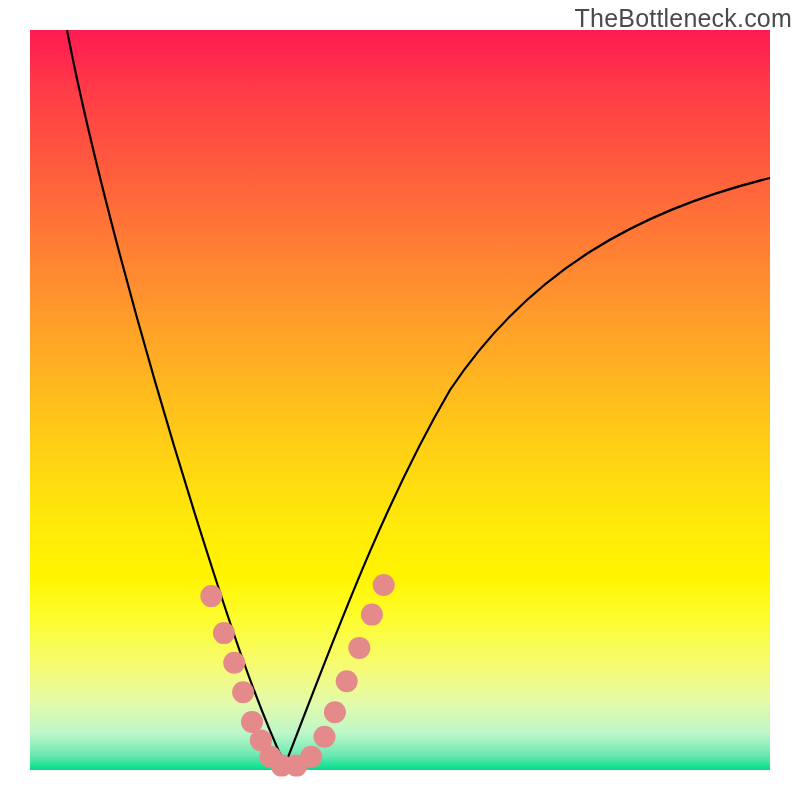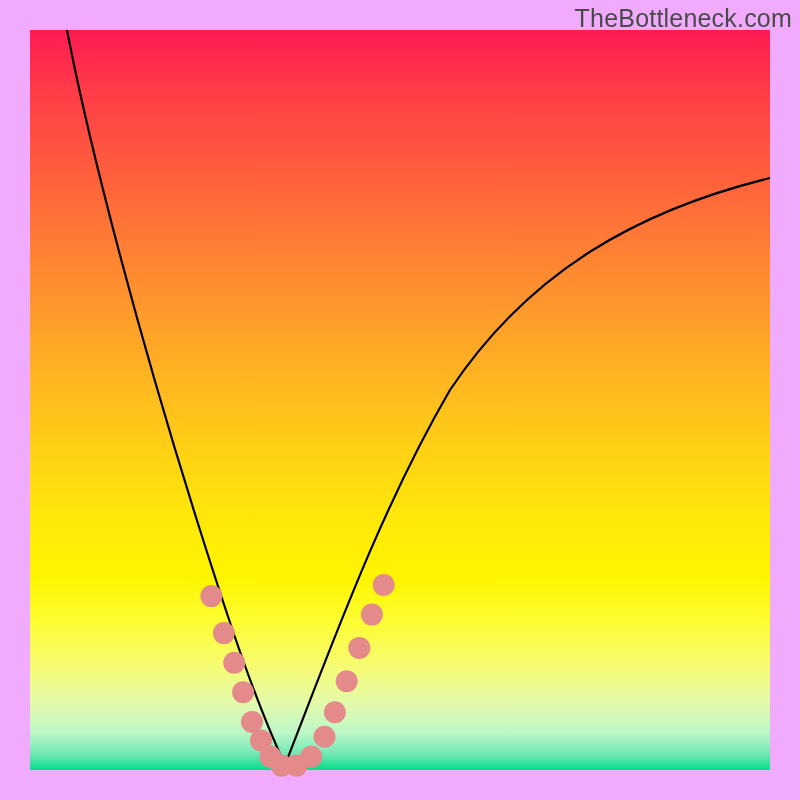--- a/index.html
+++ b/index.html
@@ -8,21 +8,21 @@
     width: 800px;
     height: 800px;
     overflow: hidden;
     background: #000;
     font-family: Arial, sans-serif;
   }
   .frame {
     position: absolute;
     left: 0; top: 0;
     width: 800px; height: 800px;
-    background: #f0abfc;
+    background: #ffffff;
   }
   .plot {
     position: absolute;
     left: 30px; top: 30px;
     width: 740px; height: 740px;
     background: linear-gradient(to bottom,
       #ff1a52 0%,
       #ff3b47 8%,
       #ff5a3e 18%,
       #ff7a35 28%,

